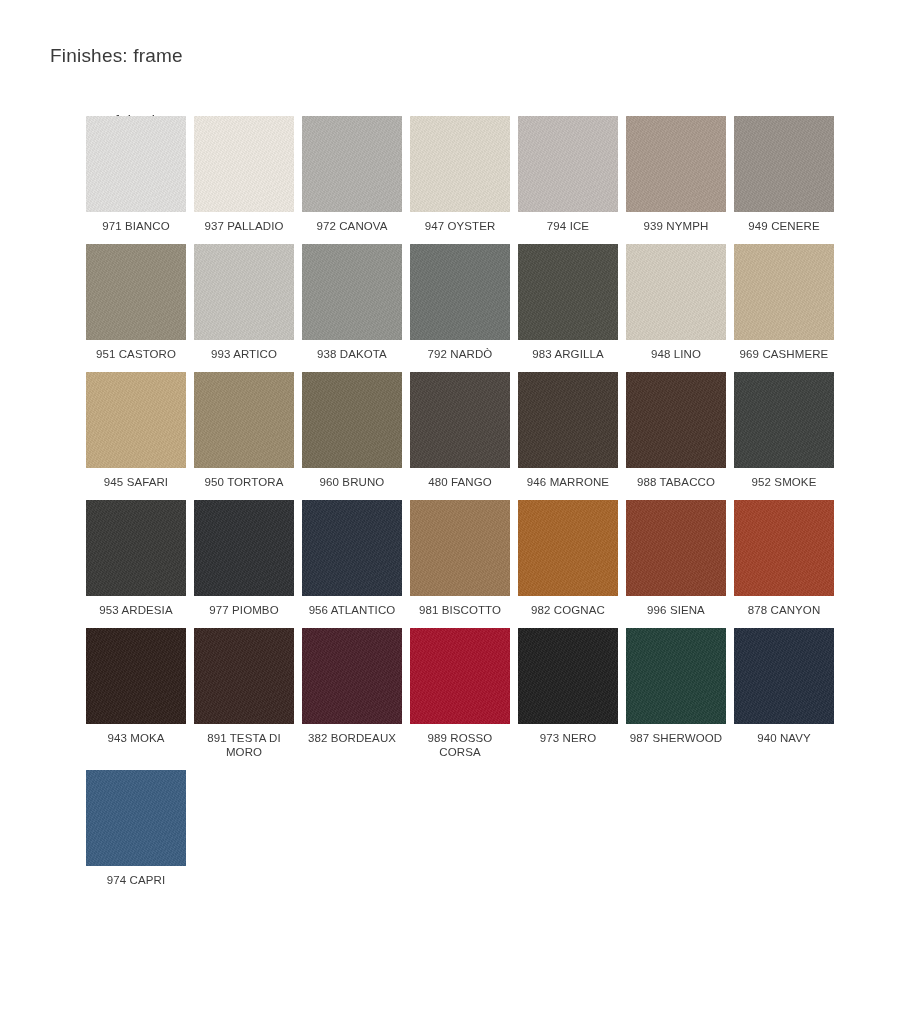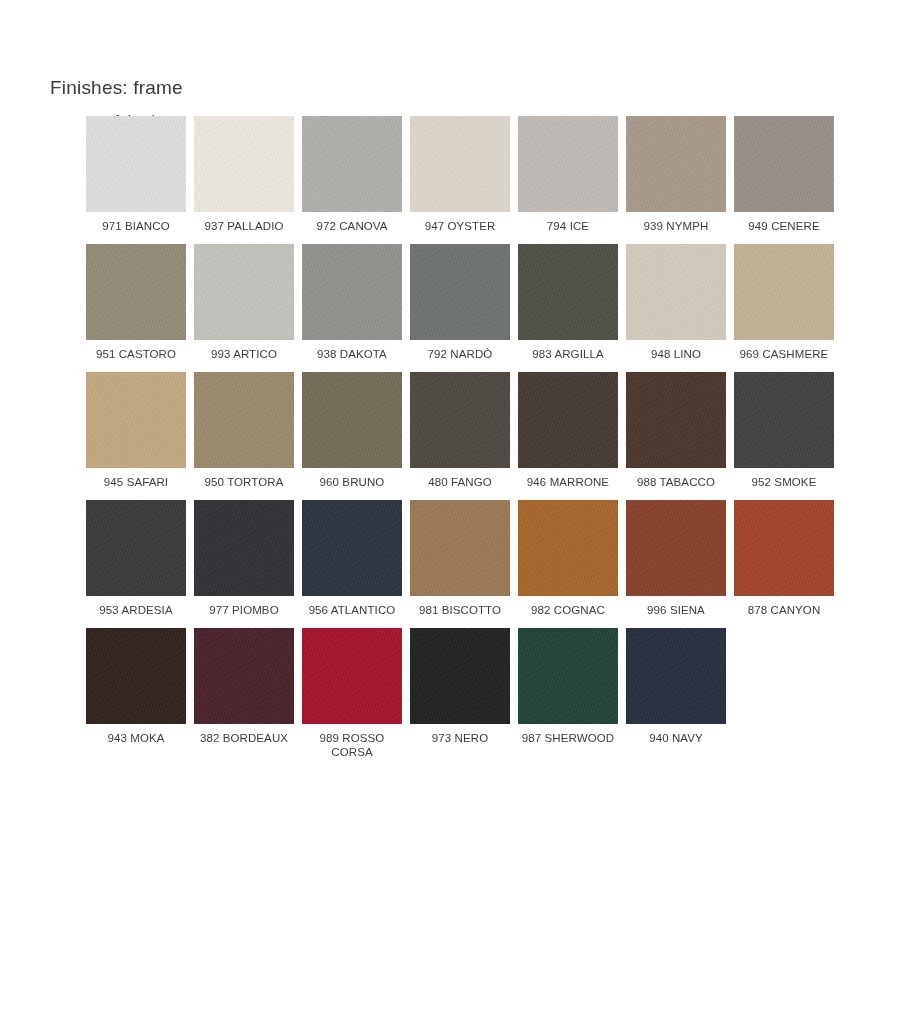--- a/index.html
+++ b/index.html
@@ -22,21 +22,20 @@
     box-sizing: border-box;
   }
   .page-title {
     position: absolute;
     left: 50px;
     top: 45px;
     font-size: 19px;
     font-weight: 400;
     color: #3a3a3a;
     letter-spacing: 0.2px;
-    margin-top: 32px;
   }
   .section-label {
     position: absolute;
     left: 98px;
     top: 113px;
     font-size: 14.5px;
     font-style: italic;
     color: #3a3a3a;
     letter-spacing: 0.2px;
   }
@@ -217,20 +216,24 @@
         <div class="swatch-caption">878 CANYON</div>
       </div>
     </div>
 
     <div class="swatch-row">
       <div class="swatch-cell">
         <div class="swatch-chip" style="background-color: rgb(48, 33, 28);"></div>
         <div class="swatch-caption">943 MOKA</div>
       </div>
       <div class="swatch-cell">
+        <div class="swatch-chip" style="background-color: rgb(58, 39, 35);"></div>
+        <div class="swatch-caption">891 TESTA DI MORO</div>
+      </div>
+      <div class="swatch-cell">
         <div class="swatch-chip" style="background-color: rgb(74, 33, 43);"></div>
         <div class="swatch-caption">382 BORDEAUX</div>
       </div>
       <div class="swatch-cell">
         <div class="swatch-chip" style="background-color: rgb(168, 19, 44);"></div>
         <div class="swatch-caption">989 ROSSO CORSA</div>
       </div>
       <div class="swatch-cell">
         <div class="swatch-chip" style="background-color: rgb(33, 33, 33);"></div>
         <div class="swatch-caption">973 NERO</div>
@@ -238,15 +241,21 @@
       <div class="swatch-cell">
         <div class="swatch-chip" style="background-color: rgb(35, 66, 58);"></div>
         <div class="swatch-caption">987 SHERWOOD</div>
       </div>
       <div class="swatch-cell">
         <div class="swatch-chip" style="background-color: rgb(37, 47, 63);"></div>
         <div class="swatch-caption">940 NAVY</div>
       </div>
     </div>
 
+    <div class="swatch-row">
+      <div class="swatch-cell">
+        <div class="swatch-chip" style="background-color: rgb(60, 95, 130);"></div>
+        <div class="swatch-caption">974 CAPRI</div>
+      </div>
+    </div>
 
   </div>
 </div>
 
 </body></html>

